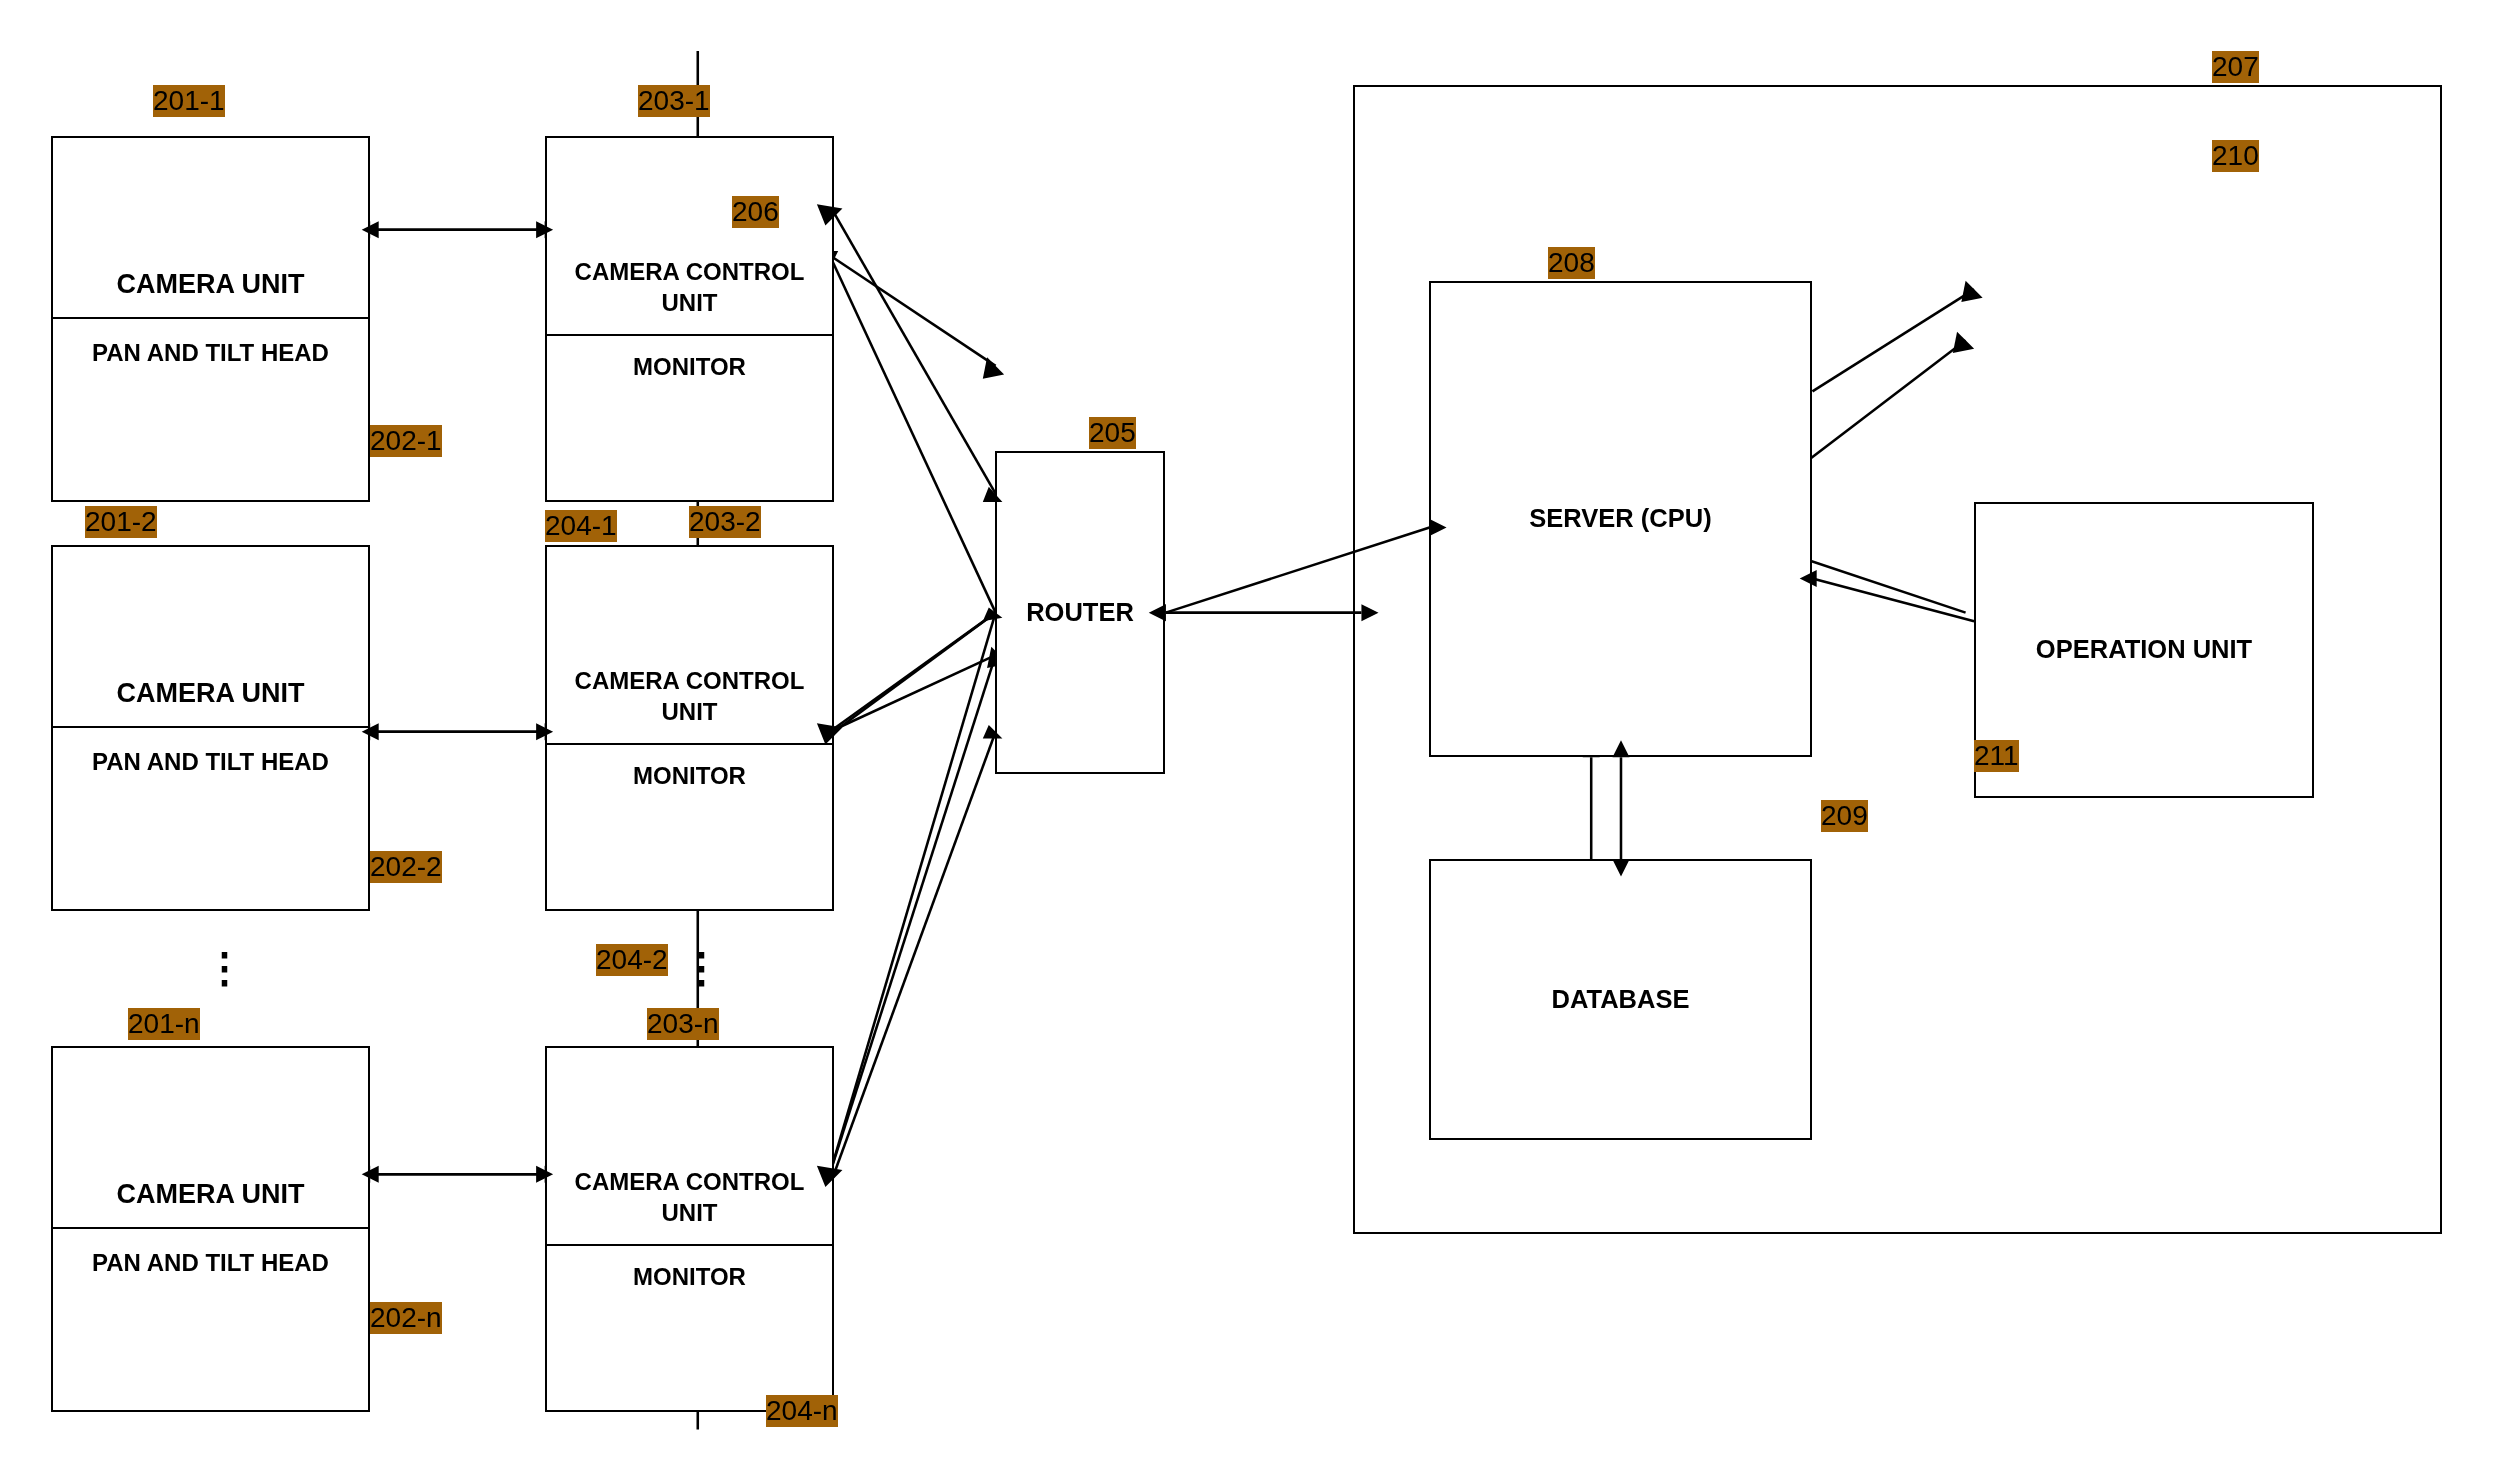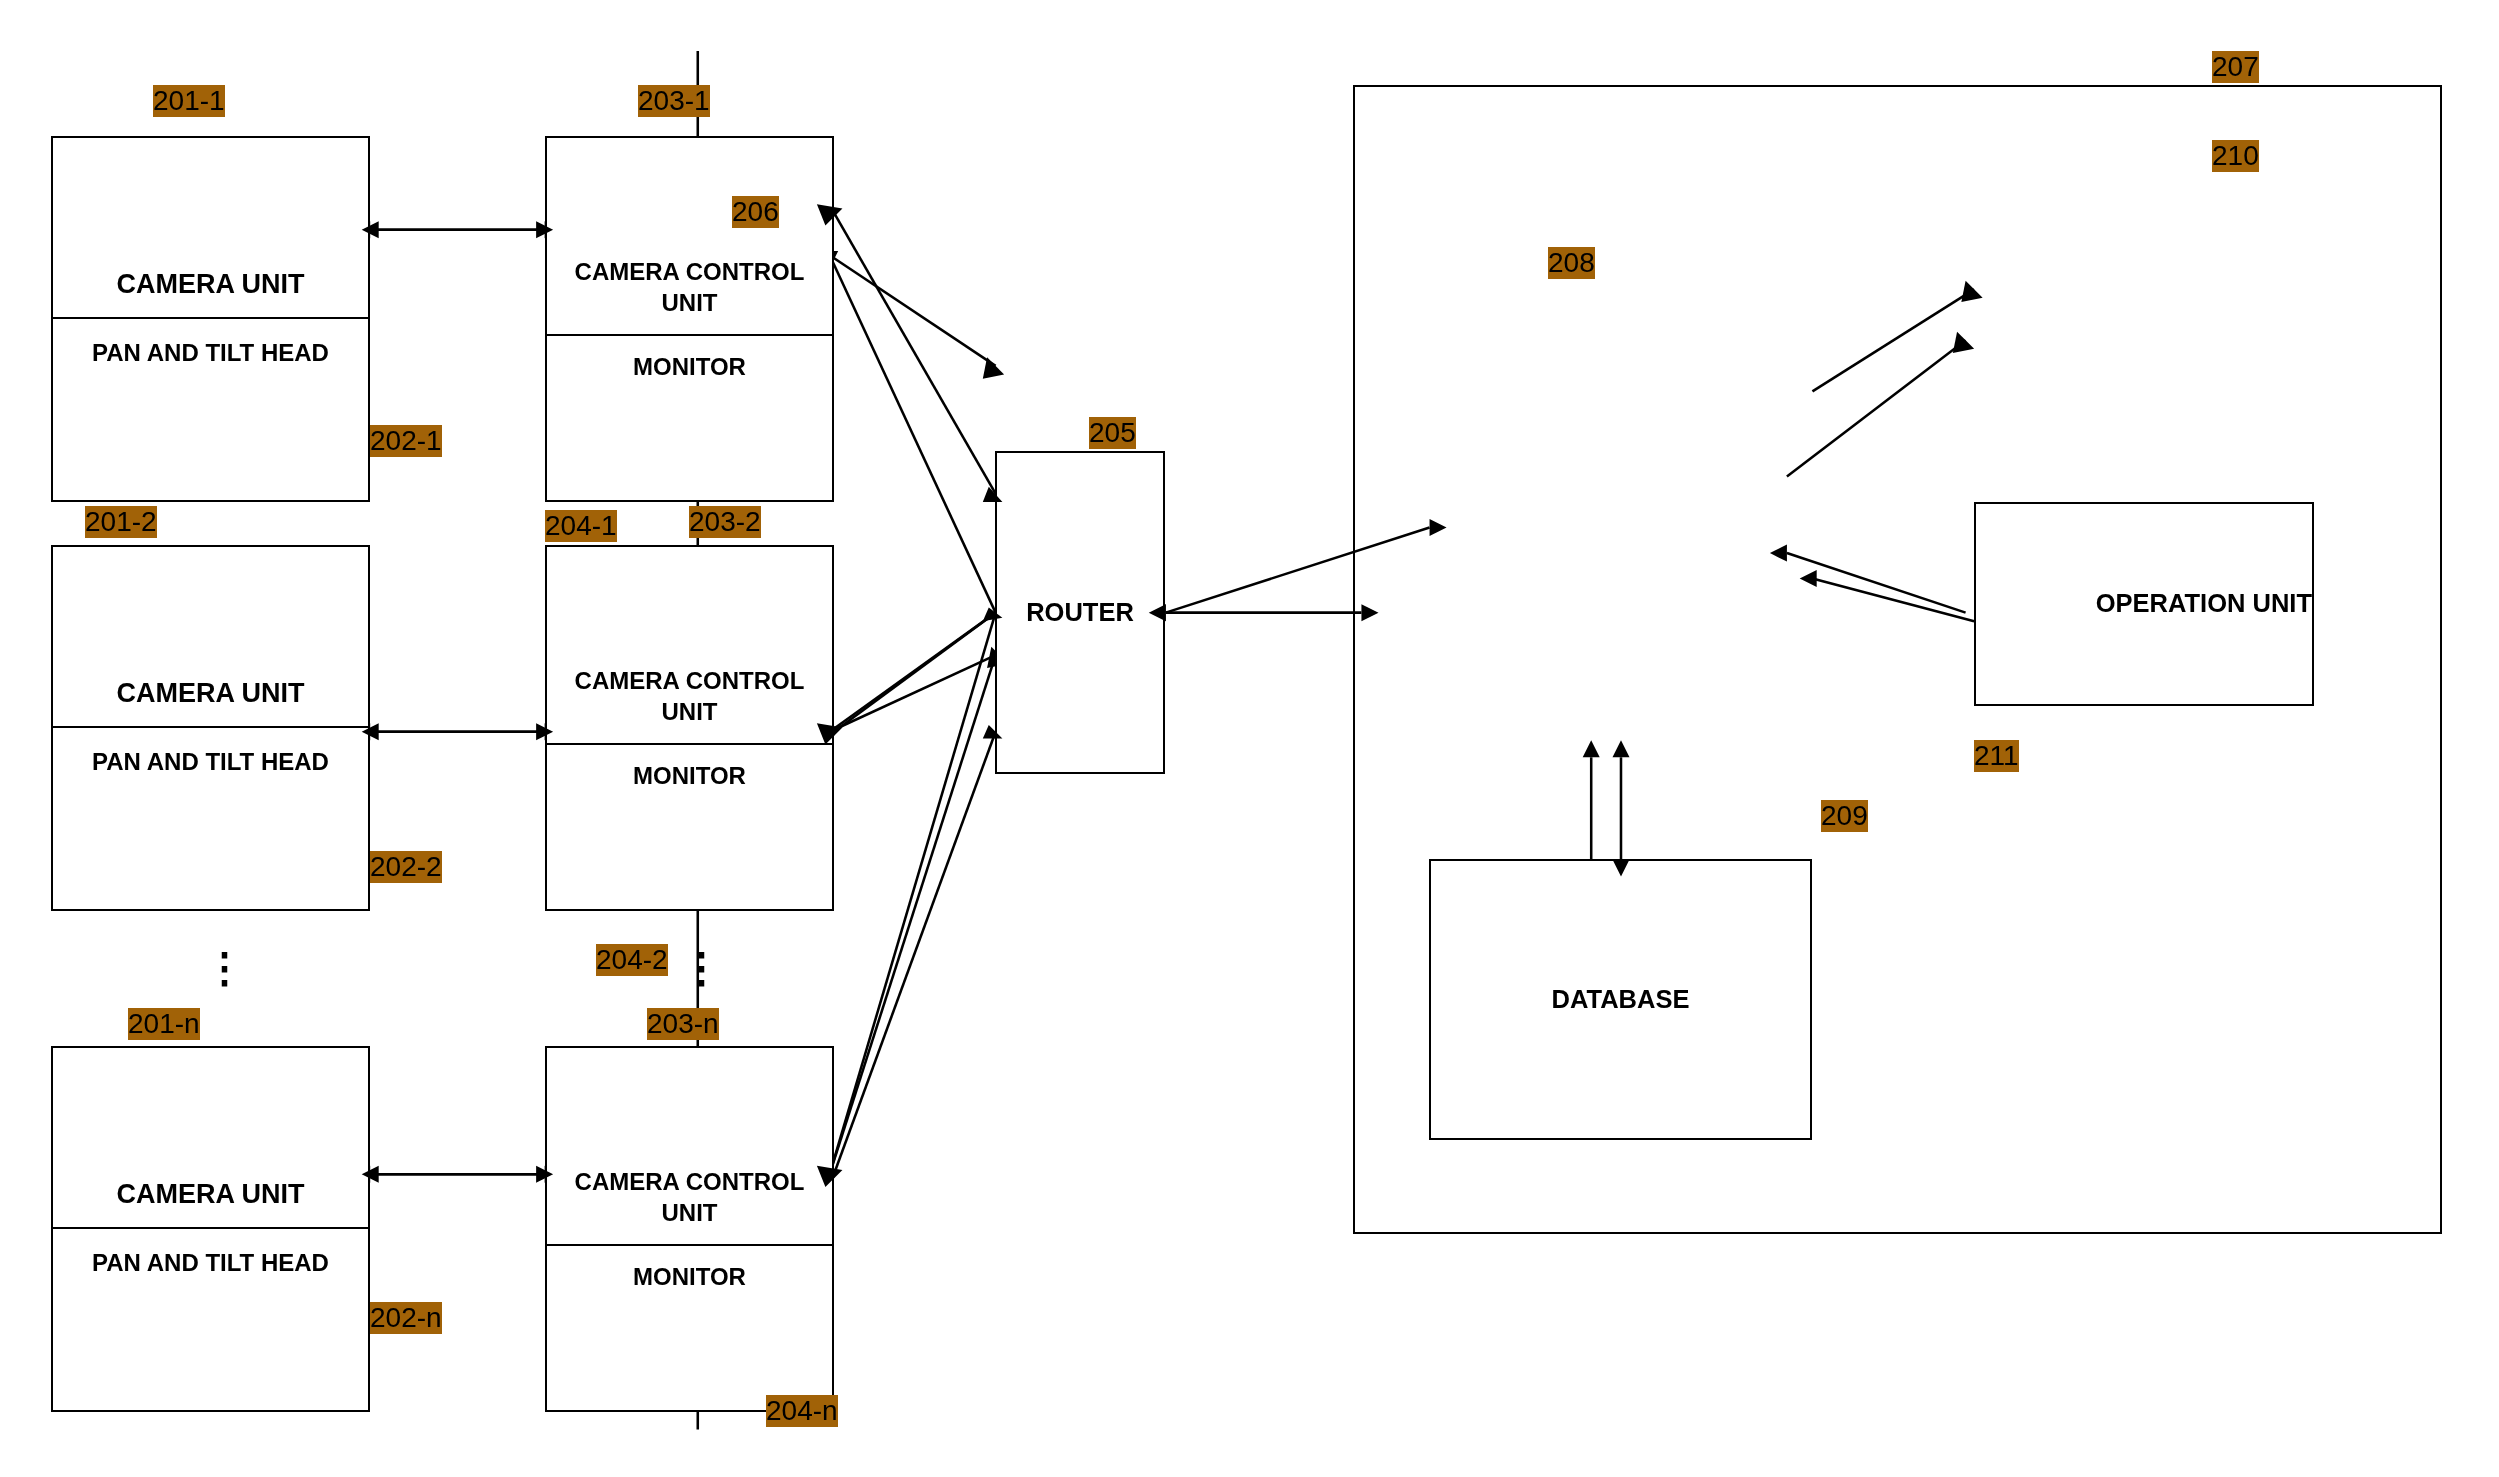--- a/index.html
+++ b/index.html
@@ -181,33 +181,37 @@
 
   <div class="label" style="left:1089px; top:417px;text-align:right;">205</div>
 
   <div class="label" style="left:732px; top:196px;">206</div>
 
   <div class="outer-box" style="left:1353px; top:85px; width:1089px; height:1149px;">
   </div>
 
   <div class="label" style="left:2212px; top:51px;">207</div>
 
+  <div class="box" style="left:1429px; top:281px; width:383px; height:476px;">
+    <span style="font-size:25.5px; font-weight:bold; line-height:1.4; text-align:center;">SERVER
+(CPU)</span>
+  </div>
 
   <div class="label" style="left:1548px; top:247px;">208</div>
 
   <div class="box" style="left:1429px; top:859px; width:383px; height:281px;">
     <span style="font-size:25.5px; font-weight:bold;">DATABASE</span>
   </div>
 
   <div class="label" style="left:1821px; top:800px;">209</div>
 
 
   <div class="label" style="left:2212px; top:140px;">210</div>
 
-  <div class="box" style="left:1974px; top:502px; width:340px; height:204px;align-items:flex-end;">
+  <div class="box" style="left:1974px; top:502px; width:340px; height:296px;">
     <span style="font-size:25.5px; font-weight:bold; line-height:1.4; text-align:center;">OPERATION
 UNIT</span>
   </div>
 
   <div class="label" style="left:1974px; top:740px;">211</div>
 
   <svg style="position:absolute;top:0;left:0;width:2500px;height:1478px;pointer-events:none;" viewBox="0 0 2938 1737" width="2500" height="1478">
 
     <line x1="1370" y1="720" x2="1680" y2="620" stroke="#000" stroke-width="3"></line>
     <polygon points="1370,710 1370,730 1350,720" fill="#000"></polygon>

